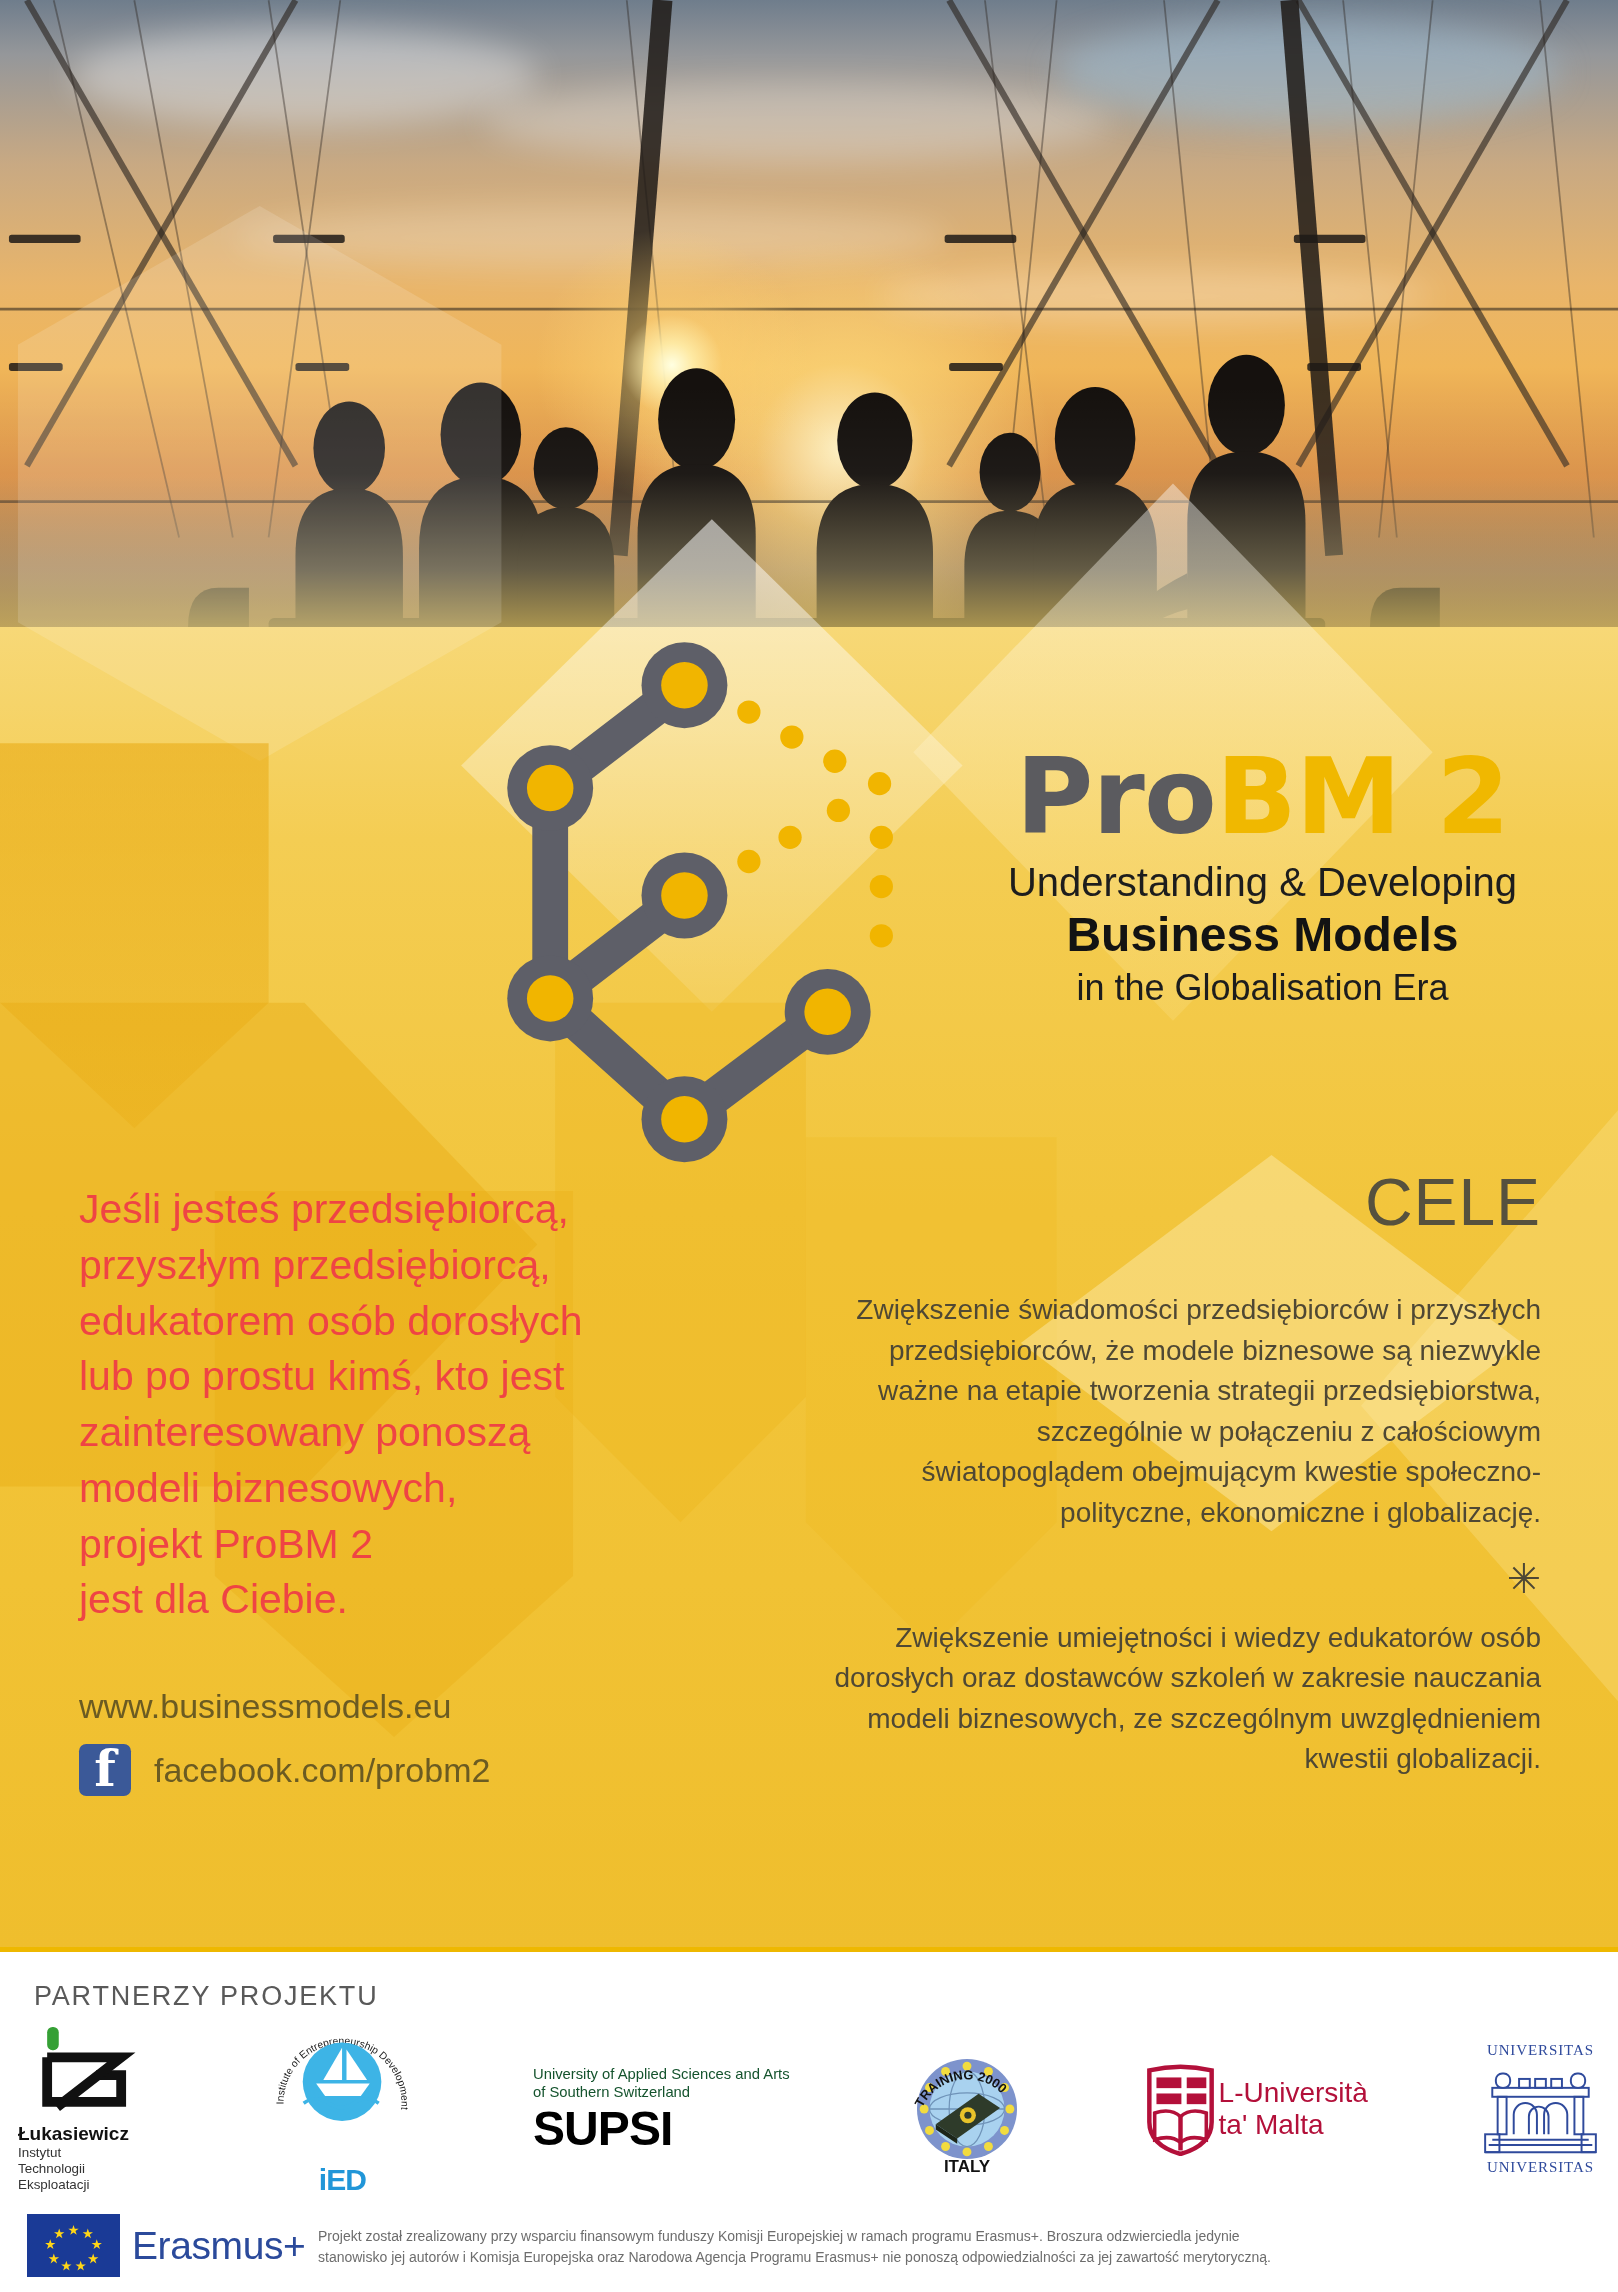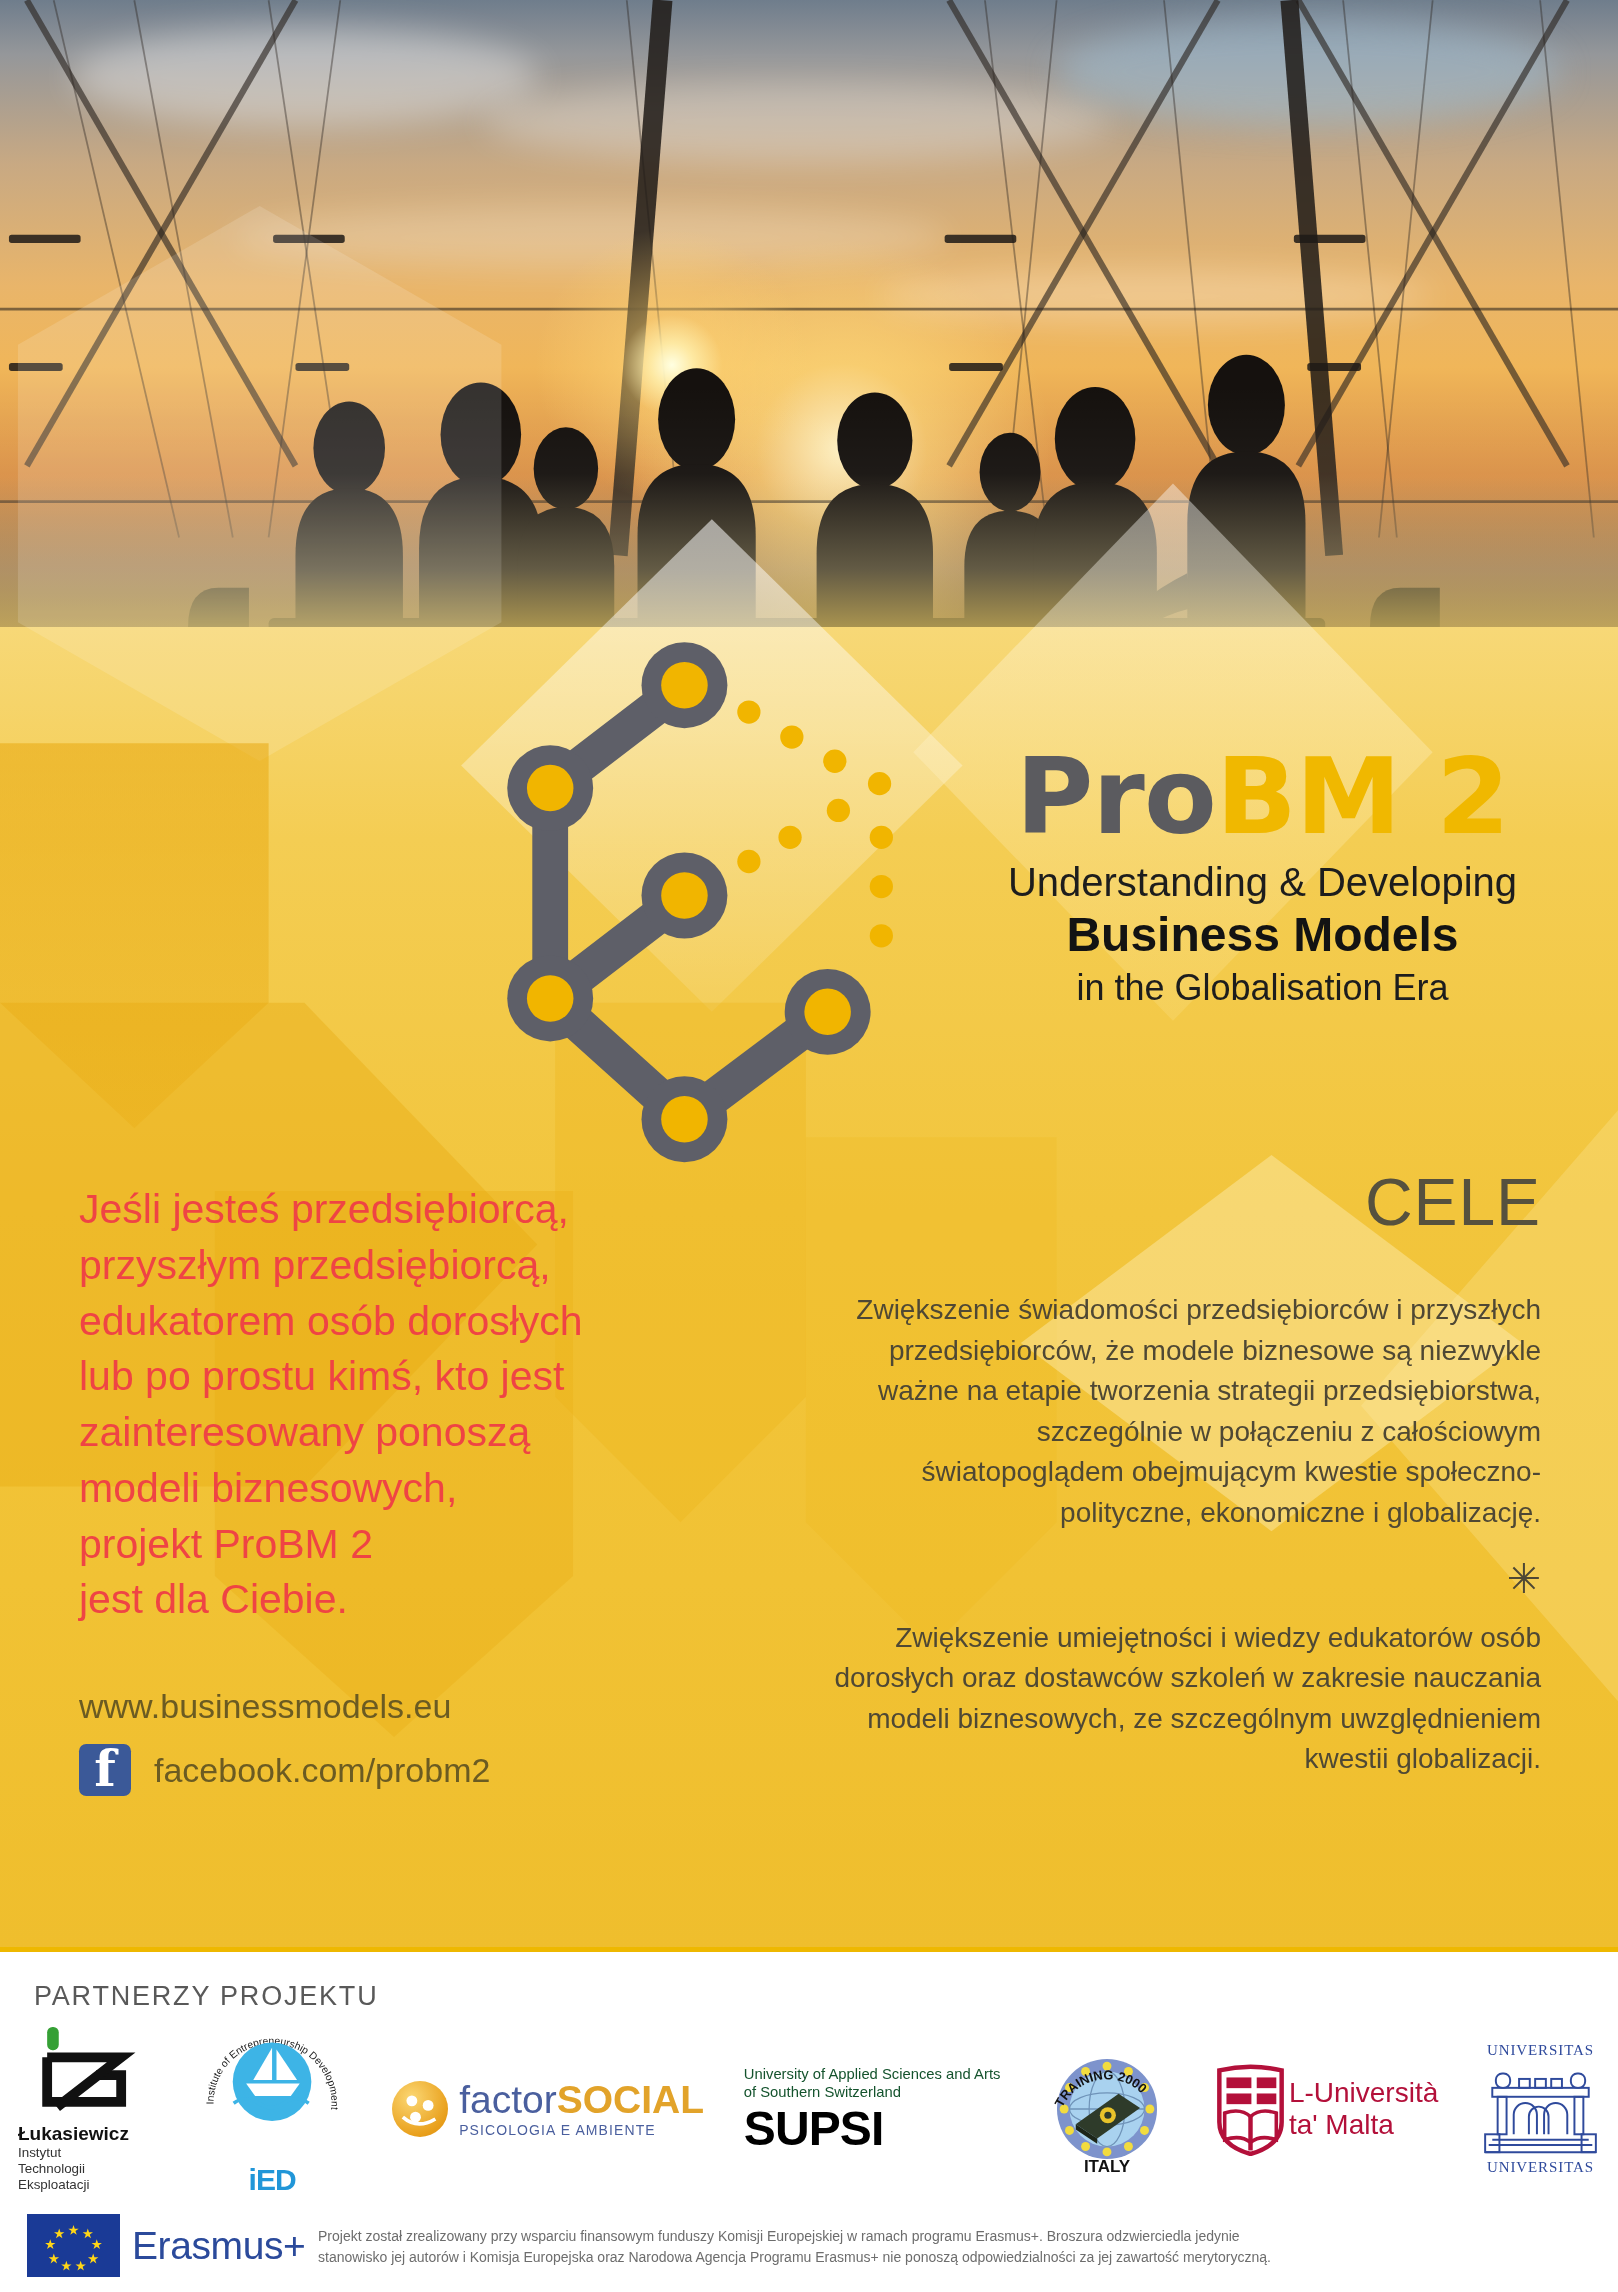--- a/index.html
+++ b/index.html
@@ -375,34 +375,20 @@
         </text>
         <circle cx="87" cy="68" r="44" fill="#3db4e6"></circle>
         <path d="M87 30 L87 66 L66 66 Z" fill="#fff"></path>
         <path d="M92 32 L115 66 L92 66 Z" fill="#fff"></path>
         <path d="M58 70 L118 70 L108 84 L68 84 Z" fill="#fff"></path>
         <path d="M44 92 q14 -10 28 0 q14 10 28 0 q14 -10 28 0" stroke="#3db4e6" stroke-width="4" fill="none"></path>
       </svg>
       <div class="ied-text">iED</div>
     </div>
 
-    <div class="logo fs">
-      <div class="fs-orb">
-        <svg width="56" height="56" viewBox="0 0 62 62" style="position:absolute;left:0;top:0;">
-          <circle cx="22" cy="22" r="6" fill="#fff"></circle>
-          <circle cx="40" cy="27" r="6" fill="#fff"></circle>
-          <circle cx="26" cy="40" r="6" fill="#fff"></circle>
-          <path d="M12 40 q16 14 36 2" stroke="#fff" stroke-width="4" fill="none"></path>
-        </svg>
-      </div>
-      <div class="fs-words">
-        <div class="fs-main"><span class="f1">factor</span><span class="f2">SOCIAL</span></div>
-        <div class="fs-sub">PSICOLOGIA E AMBIENTE</div>
-      </div>
-    </div>
 
     <div class="logo supsi">
       <div class="supsi-top">University of Applied Sciences and Arts</div>
       <div class="supsi-top">of Southern Switzerland</div>
       <div class="supsi-name">SUPSI</div>
     </div>
 
     <div class="logo t2000">
       <svg width="134" height="134" viewBox="0 0 150 150">
         <defs>

